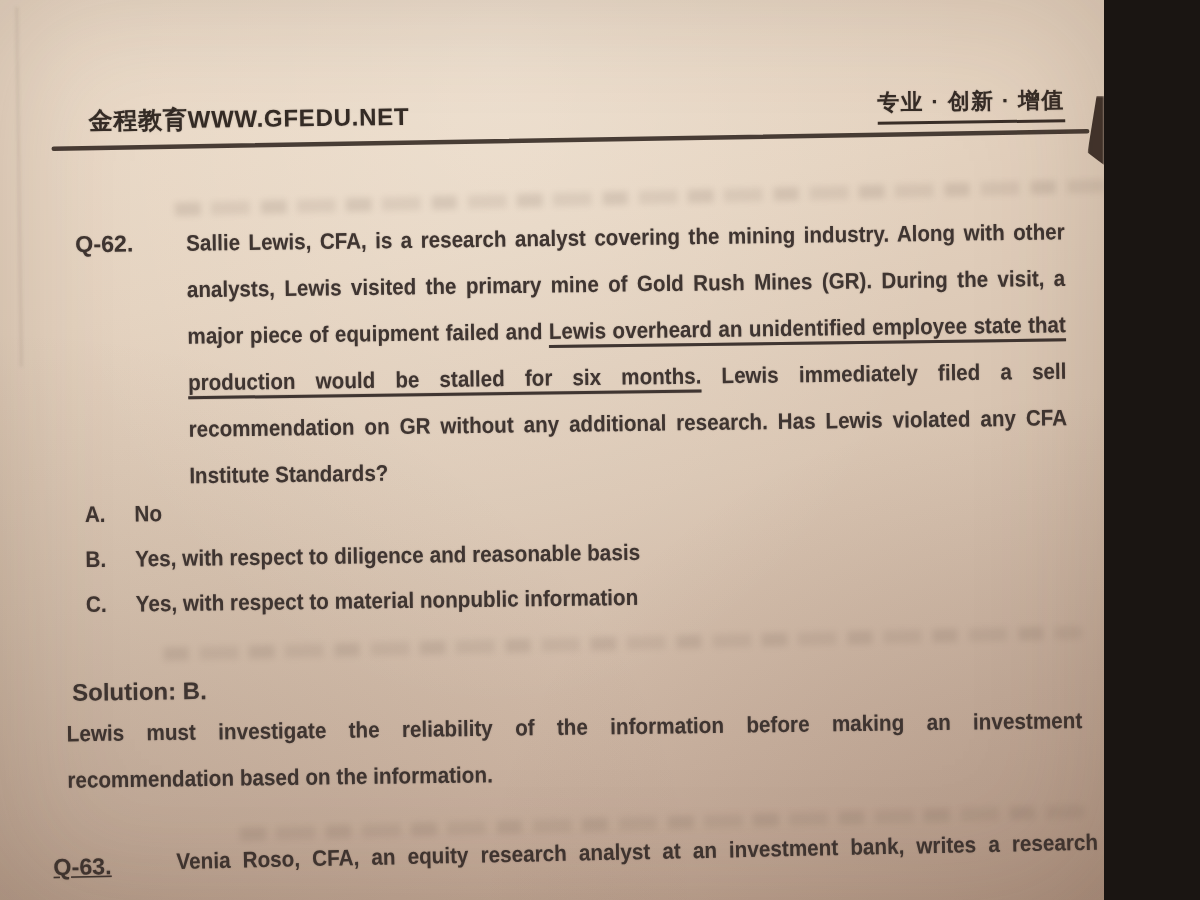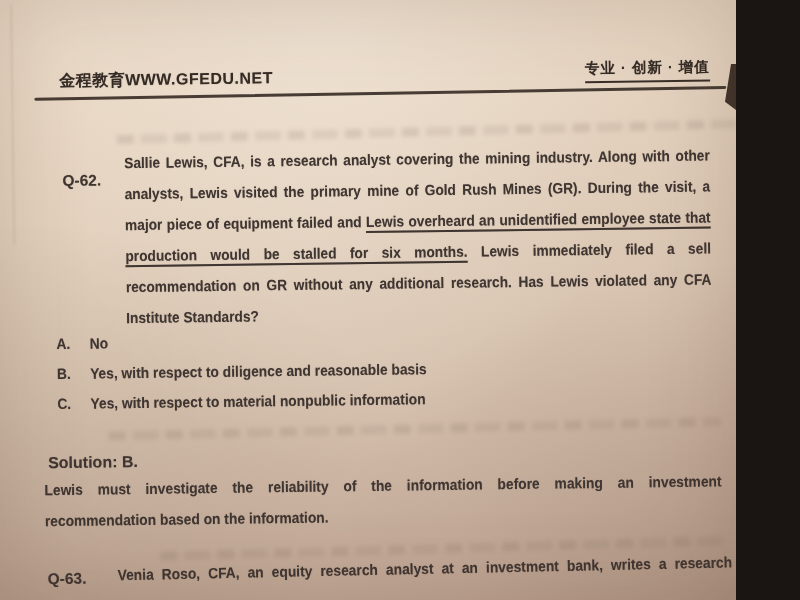--- a/index.html
+++ b/index.html
@@ -15,37 +15,37 @@
   }
   .vignette{position:absolute;inset:0;box-shadow:inset 0 0 90px rgba(80,52,32,0.20);pointer-events:none;}
   .sheet{position:absolute;inset:0;transform:rotate(-0.75deg);transform-origin:50% 50%;
          text-shadow:0 0 1px rgba(63,53,49,0.35);}
   .hdr-left{position:absolute;left:62px;top:67px;font-size:16px;font-weight:700;letter-spacing:0.5px;color:#352c26;}
   .hdr-right{position:absolute;left:588px;top:62px;font-size:14.5px;font-weight:700;letter-spacing:1px;
              color:#352c26;border-bottom:2.5px solid #3a2f28;padding-bottom:3px;}
   .hdr-rule{position:absolute;left:37px;top:92px;width:692px;height:2.5px;background:#3a2f28;
             border-radius:2px;transform:rotate(-0.22deg);opacity:.92;}
   .qlabel{position:absolute;font-size:15.5px;font-weight:700;}
-  .q62-label{left:64px;top:151px;margin-top:17px;}
+  .q62-label{left:52px;top:151px;}
   .q62-body{
     position:absolute;left:126px;top:144px;width:640px;
     transform:scaleX(0.915);transform-origin:left top;
     font-size:15px;font-weight:700;line-height:31px;text-align:justify;
   }
   .u{text-decoration:underline;text-decoration-thickness:2px;text-underline-offset:4px;text-decoration-skip-ink:none;}
   .choice{position:absolute;left:56px;width:700px;font-size:15px;font-weight:700;
           transform:scaleX(0.92);transform-origin:left top;}
   .choice .letter{display:inline-block;width:36px;}
   .c-a{top:331px;}.c-b{top:361px;}.c-c{top:391px;}
   .sol-label{left:46px;top:450px;font-size:16px;}
   .sol-line{position:absolute;left:42px;width:736px;font-size:15px;font-weight:700;
             transform:scaleX(0.92);transform-origin:left top;}
   .sol-1{top:477px;text-align:justify;text-align-last:justify;}
   .sol-2{top:508px;}
-  .q63-label{left:44px;top:566px;transform:rotate(-0.45deg);}
+  .q63-label{left:32px;top:566px;transform:rotate(-0.45deg);text-decoration:underline;}
   .q63-text{position:absolute;left:114px;top:563px;width:668px;font-size:15px;font-weight:700;
             transform:rotate(-0.45deg) scaleX(0.92);transform-origin:left top;
             text-align:justify;text-align-last:justify;}
   .ghost{position:absolute;height:9px;filter:blur(2px);opacity:.30;border-radius:4px;
     background:repeating-linear-gradient(90deg,
       rgba(120,100,88,0) 0 7px, rgba(115,96,84,0.55) 7px 24px,
       rgba(120,100,88,0) 24px 31px, rgba(115,96,84,0.40) 31px 57px);}
   .g1{left:112px;top:128px;width:640px;transform:rotate(-0.7deg);}
   .g2{left:100px;top:425px;width:620px;transform:rotate(-0.6deg);}
   .g3{left:150px;top:545px;width:570px;transform:rotate(-0.8deg);}

